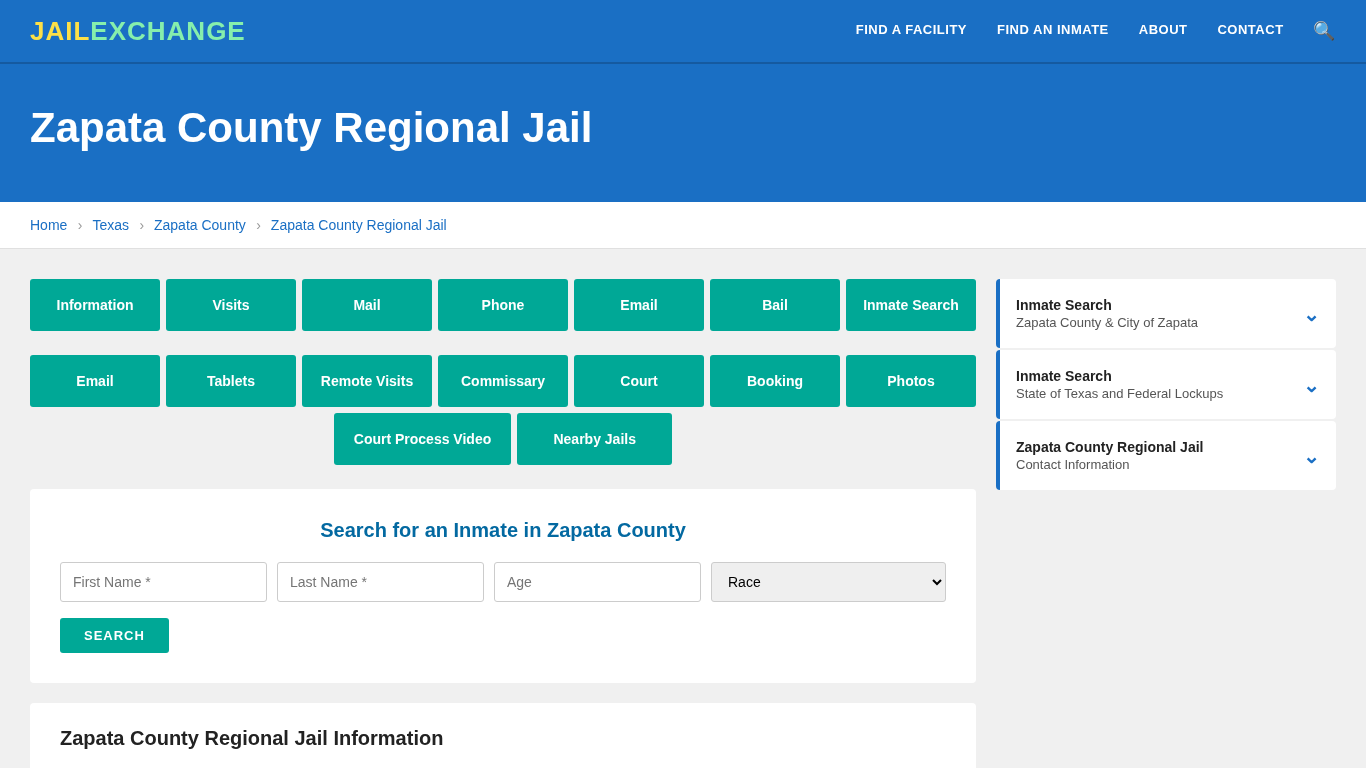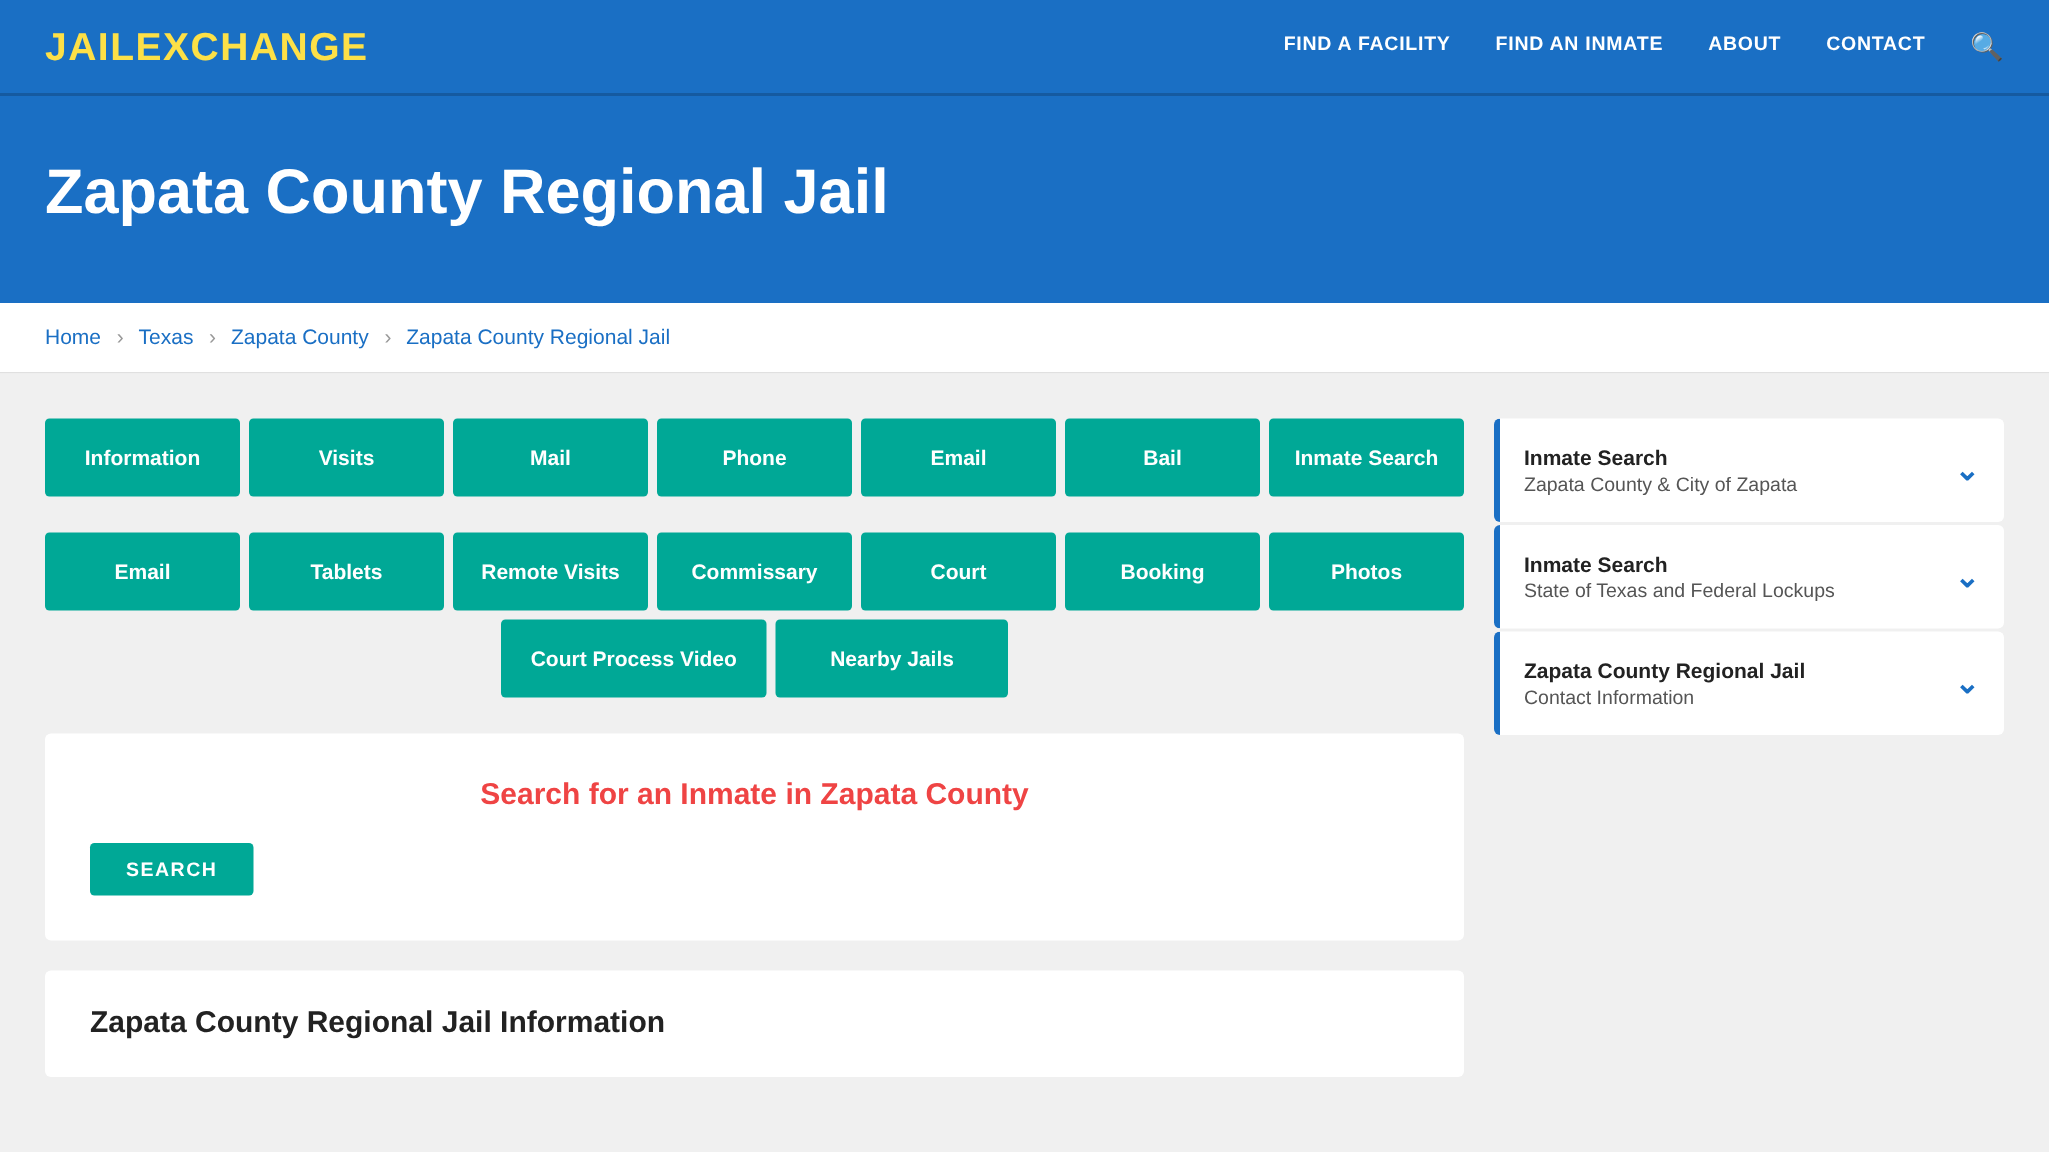--- a/index.html
+++ b/index.html
@@ -133,21 +133,21 @@
       background: #fff;
       border-radius: 4px;
       padding: 30px;
       margin-bottom: 20px;
     }
     .search-box h2 {
       text-align: center;
       font-size: 20px;
       font-weight: 700;
       margin-bottom: 20px;
-      color: #ef4444;
+      color: #0369a1;
     }
     .search-fields {
       display: flex;
       gap: 10px;
       margin-bottom: 16px;
     }
     .search-fields input, .search-fields select {
       border: 1px solid #ccc;
       border-radius: 3px;
       padding: 10px 12px;
@@ -214,21 +214,21 @@
     }
     .sidebar-card + .sidebar-card {
       margin-top: 2px;
     }
   </style>
 </head>
 <body>
 
 <nav class="navbar">
   <div class="navbar-brand">
-    <span>JAIL</span><span style="color:#fde047;margin-top:20px;">EXCHANGE</span>
+    <span>JAIL</span><span style="color:#86efac;margin-top:20px;">EXCHANGE</span>
   </div>
   <ul class="navbar-nav">
   <li><a href="#">FIND A FACILITY</a></li>
       <li><a href="#">FIND AN INMATE</a></li>
       <li><a href="#">ABOUT</a></li>
       <li><a href="#">CONTACT</a></li>
       <li><span style="color:#fff;font-size:18px;cursor:pointer;">🔍</span></li>
     </ul>
 </nav>
 
@@ -269,20 +269,33 @@
       <button class="jail-btn">Photos</button>
     </div>
 
     <div class="btn-grid-row3">
       <button class="jail-btn-wide">Court Process Video</button>
       <button class="jail-btn-wide">Nearby Jails</button>
     </div>
 
     <div class="search-box">
       <h2>Search for an Inmate in Zapata County</h2>
+      <div class="search-fields">
+        <input type="text" placeholder="First Name *" style="">
+        <input type="text" placeholder="Last Name *" style="">
+        <input type="text" placeholder="Age" style="">
+        <select>
+          <option>Race</option>
+          <option>White</option>
+          <option>Black</option>
+          <option>Hispanic</option>
+          <option>Asian</option>
+          <option>Other</option>
+        </select>
+      </div>
       <button class="search-btn">SEARCH</button>
     </div>
 
     <div class="info-section">
       <h2>Zapata County Regional Jail Information</h2>
     </div>
 
   </div>
 
   <div class="sidebar">

